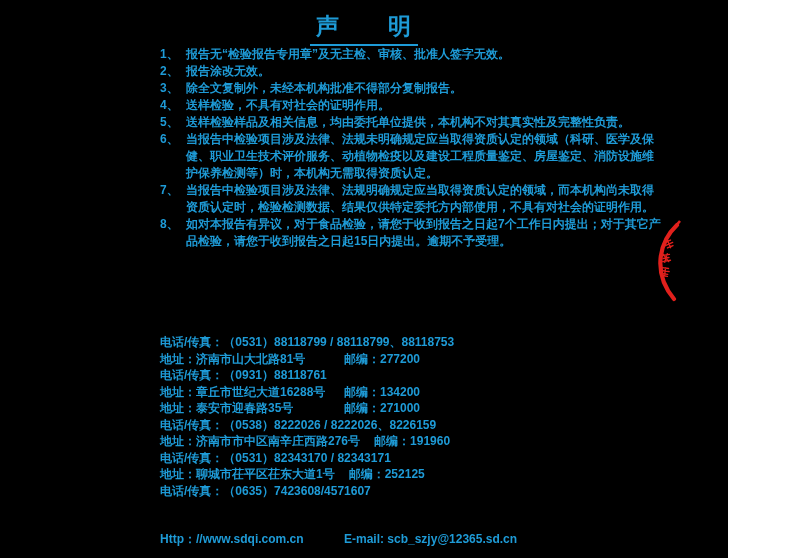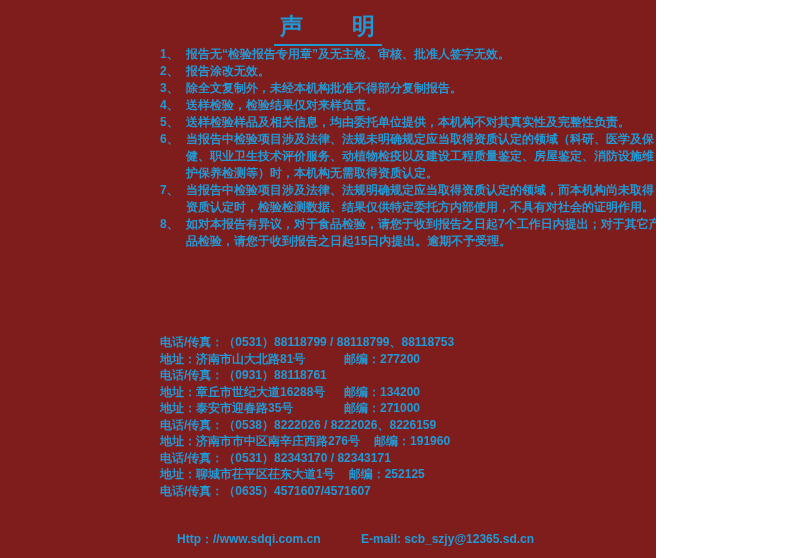--- a/index.html
+++ b/index.html
@@ -2,23 +2,23 @@
 <html style="--blue: #1e9bd7; --red: #e1201c;"><head>
 <meta charset="utf-8">
 <style>
   :root{
     --blue:#1e9bd7;
     --red:#e1201c;
   }
   html,body{margin:0;padding:0;background:#ffffff;}
   .page{
     position:relative;
-    width:656px;
+    width:728px;
     height:558px;
-    background:#7f1d1d;
+    background:#000000;
     overflow:hidden;
     font-family:"Liberation Sans", sans-serif;
     color:var(--blue);
   }
   .title-wrap{
     position:absolute;
     top:11px;
     left:0;
     width:100%;
     text-align:center;
@@ -61,21 +61,21 @@
   .c-postal{padding-left:14px;}
   .footer-line{
     position:absolute;
     left:160px;
     top:531px;
     font-size:12px;
     font-weight:bold;
     color:var(--blue);
     white-space:nowrap;
   }
-  .f-url{display:inline-block;min-width:170px;margin-left:17px;}
+  .f-url{display:inline-block;min-width:170px;}
   .f-email{padding-left:14px;}
   .seal{
     position:absolute;
     left:644px;
     top:218px;
     width:52px;
     height:86px;
   }
 </style>
 </head>
@@ -95,21 +95,21 @@
       <div class="item">
         <span class="num">2、</span>
         <span class="txt">报告涂改无效。</span>
       </div>
       <div class="item">
         <span class="num">3、</span>
         <span class="txt">除全文复制外，未经本机构批准不得部分复制报告。</span>
       </div>
       <div class="item">
         <span class="num">4、</span>
-        <span class="txt">送样检验，检验结果仅对来样负责。</span>
+        <span class="txt">送样检验，不具有对社会的证明作用。</span>
       </div>
       <div class="item">
         <span class="num">5、</span>
         <span class="txt">送样检验样品及相关信息，均由委托单位提供，本机构不对其真实性及完整性负责。</span>
       </div>
       <div class="item">
         <span class="num">6、</span>
         <span class="txt">当报告中检验项目涉及法律、法规未明确规定应当取得资质认定的领域（科研、医学及保健、职业卫生技术评价服务、动植物检疫以及建设工程质量鉴定、房屋鉴定、消防设施维护保养检测等）时，本机构无需取得资质认定。</span>
       </div>
       <div class="item">
@@ -125,21 +125,21 @@
   <div class="contacts" id="contact-block">
       <div class="cline"><span class="c-left">电话/传真：（0531）88118799 / 88118799、88118753</span></div>
       <div class="cline"><span class="c-left">地址：济南市山大北路81号</span><span class="c-postal">邮编：277200</span></div>
       <div class="cline"><span class="c-left">电话/传真：（0931）88118761</span></div>
       <div class="cline"><span class="c-left">地址：章丘市世纪大道16288号</span><span class="c-postal">邮编：134200</span></div>
       <div class="cline"><span class="c-left">地址：泰安市迎春路35号</span><span class="c-postal">邮编：271000</span></div>
       <div class="cline"><span class="c-left">电话/传真：（0538）8222026 / 8222026、8226159</span></div>
       <div class="cline"><span class="c-left">地址：济南市市中区南辛庄西路276号</span><span class="c-postal">邮编：191960</span></div>
       <div class="cline"><span class="c-left">电话/传真：（0531）82343170 / 82343171</span></div>
       <div class="cline"><span class="c-left">地址：聊城市茌平区茌东大道1号</span><span class="c-postal">邮编：252125</span></div>
-      <div class="cline"><span class="c-left">电话/传真：（0635）4571607/4571607</span></div>
+      <div class="cline"><span class="c-left">电话/传真：（0635）7423608/4571607</span></div>
     </div>
 
   <div class="footer-line">
     <span class="f-url">Http：//www.sdqi.com.cn</span><span class="f-email">E-mail: scb_szjy@12365.sd.cn</span>
   </div>
 
   <svg class="seal" viewBox="0 0 52 86" aria-hidden="true">
     <g stroke="#e1201c" fill="none" stroke-linecap="round">
       <path d="M33 7 C 14 25, 9 56, 30 81" stroke-width="4.2"></path>
       <path d="M29 11 L 36 3 L 31 9" stroke-width="2.6"></path>

